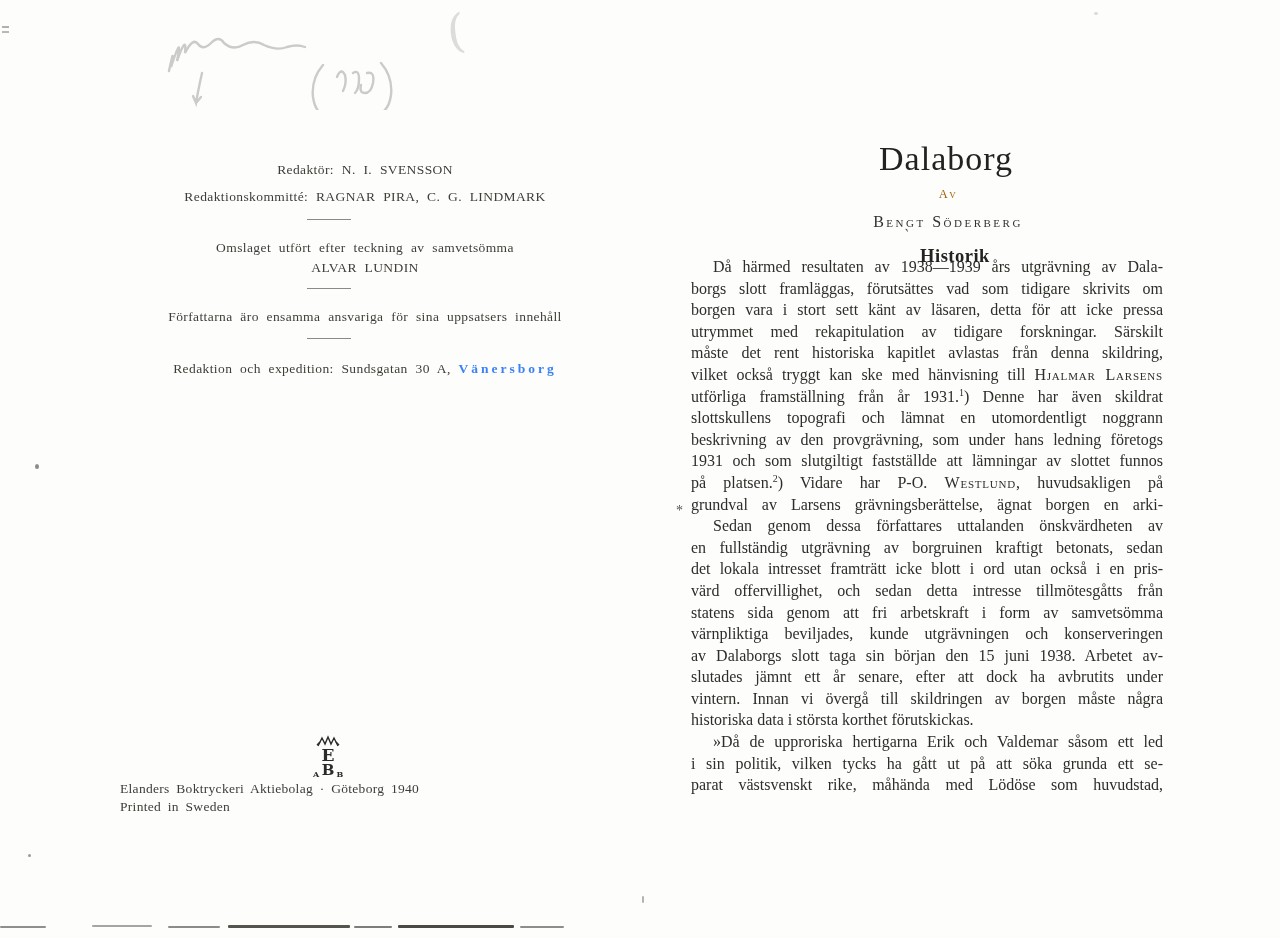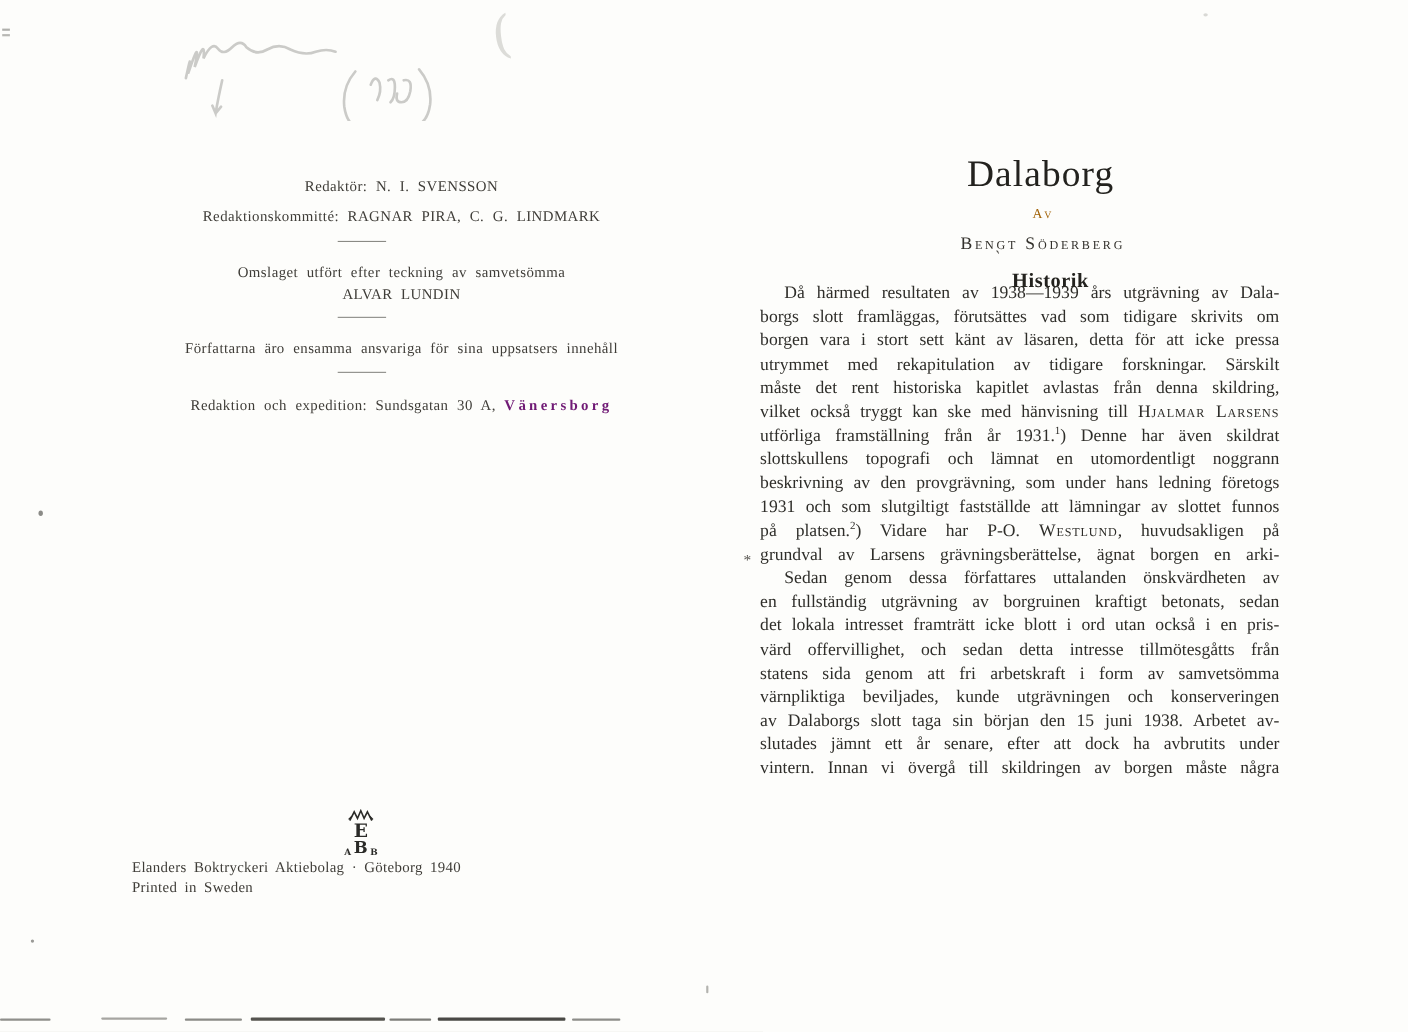--- a/index.html
+++ b/index.html
@@ -8,21 +8,21 @@
     position:relative; width:1280px; height:938px; overflow:hidden;
     background:#fdfdfb;
     font-family:"Liberation Serif","DejaVu Serif",serif;
     color:#2e2d29;
   }
 
   
   .lp-item { position:absolute; left:145px; width:440px; text-align:center;
              color:#3f3d38; font-size:13.5px; letter-spacing:.4px; word-spacing:4px; }
   .lp-divider { position:absolute; left:307px; width:44px; border-top:1.4px solid #8a8a85; }
-  .lp-office b { letter-spacing:3px; font-weight:bold; color:#701a75; }
+  .lp-office b { letter-spacing:3px; font-weight:bold; color:#3b82f6; }
   .lp-printer-block { position:absolute; left:120px; width:400px; 
              color:#3f3d38; font-size:13.5px; letter-spacing:.3px; word-spacing:3px; }
   .emblem { position:absolute; left:308px; top:735px; }
 
   
   .rp-head { position:absolute; left:691px; width:472px; text-align:center; color:#23221e;margin-top:16px; }
   .rp-title { top:124px; font-size:34px; letter-spacing:1px; }
   .rp-title > span { position:relative; left:19px; }
   .rp-byline { top:171px; font-size:12.5px; font-variant:small-caps; letter-spacing:1.5px; color:#a16207; }
   .rp-byline > span { position:relative; left:21px; }
@@ -164,17 +164,23 @@
         <div class="para">
           <div class="para-lines">Sedan genom dessa författares uttalanden önskvärdheten av
 en fullständig utgrävning av borgruinen kraftigt betonats, sedan
 det lokala intresset framträtt icke blott i ord utan också i en pris-
 värd offervillighet, och sedan detta intresse tillmötesgåtts från
 statens sida genom att fri arbetskraft i form av samvetsömma
 värnpliktiga beviljades, kunde utgrävningen och konserveringen
 av Dalaborgs slott taga sin början den 15 juni 1938. Arbetet av-
 slutades jämnt ett år senare, efter att dock ha avbrutits under
 vintern. Innan vi övergå till skildringen av borgen måste några</div>
+          <div class="para-last">historiska data i största korthet förutskickas.</div>
+        </div>
+        <div class="para">
+          <div class="para-lines">»Då de upproriska hertigarna Erik och Valdemar såsom ett led
+i sin politik, vilken tycks ha gått ut på att söka grunda ett se-
+parat västsvenskt rike, måhända med Lödöse som huvudstad,</div>
         </div>
       </div>
   </div>
 
 </div>
 
 </body></html>

